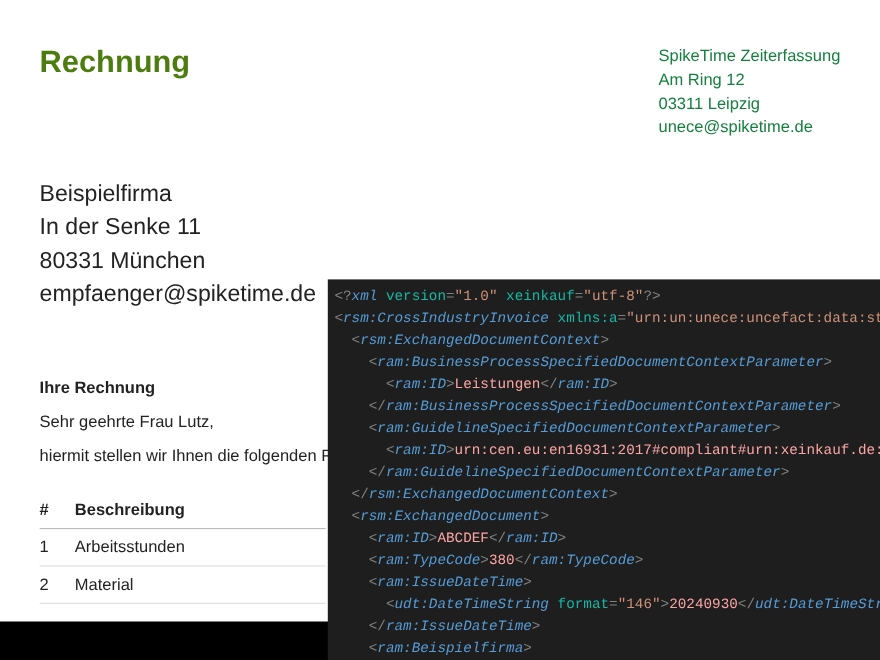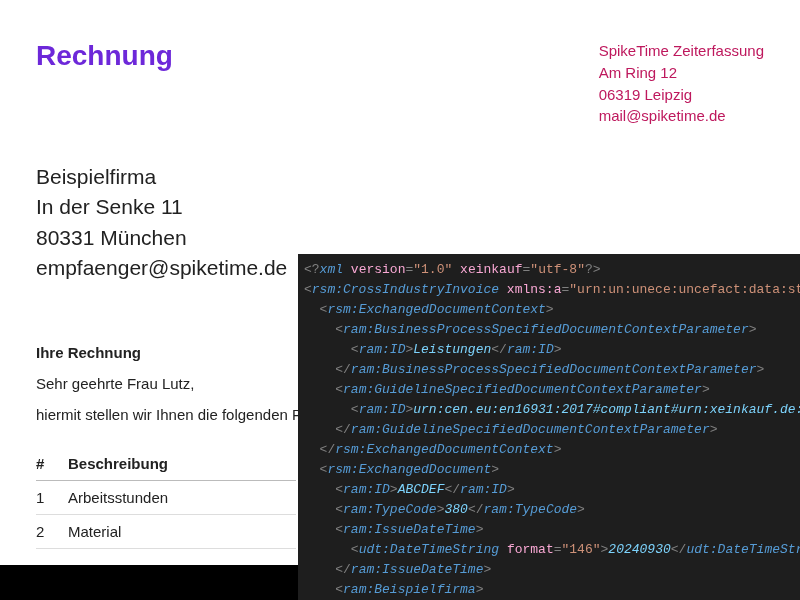--- a/index.html
+++ b/index.html
@@ -15,31 +15,31 @@
     background: #fff;
     position: absolute;
     left: 0;
     top: 0;
     width: 800px;
     height: 565px;
     padding: 40px 36px;
     color: #222;
   }
   .invoice-title {
-    color: #6d28d9;
+    color: #4d7c0f;
     font-size: 28px;
     font-weight: 700;
   }
   .sender {
     position: absolute;
     right: 36px;
     top: 40px;
     font-size: 15px;
     line-height: 1.45;
-    color: #be185d;
+    color: #15803d;
   }
   .recipient {
     margin-top: 90px;
     font-size: 21px;
     line-height: 1.45;
   }
   .body-sec {
     margin-top: 60px;
     font-size: 15px;
   }
@@ -73,36 +73,36 @@
     background: #1e1e1e;
     font-family: Consolas, "Courier New", monospace;
     font-size: 13px;
     line-height: 20px;
     color: #d4d4d4;
     white-space: pre;
     padding: 6px 0 0 6px;
     overflow: hidden;
   }
   .tag  { color: #569cd6; font-style: italic; }
-  .attn { color: #f9a8d4; }
+  .attn { color: #14b8a6; }
   .attv { color: #ce9178; }
-  .txt  { color: #7dd3fc; font-style: italic; }
+  .txt  { color: #fca5a5; }
   .brk  { color: #808080; }
 </style>
 </head>
 <body>
 
 <div class="invoice-page">
   <div class="invoice-title">Rechnung</div>
 
   <div class="sender">
     <div>SpikeTime Zeiterfassung</div>
     <div>Am Ring 12</div>
-    <div>06319 Leipzig</div>
-    <div>mail@spiketime.de</div>
+    <div>03311 Leipzig</div>
+    <div>unece@spiketime.de</div>
   </div>
 
   <div class="recipient">
     <div>Beispielfirma</div>
     <div>In der Senke 11</div>
     <div>80331 München</div>
     <div>empfaenger@spiketime.de</div>
   </div>
 
   <div class="body-sec">

